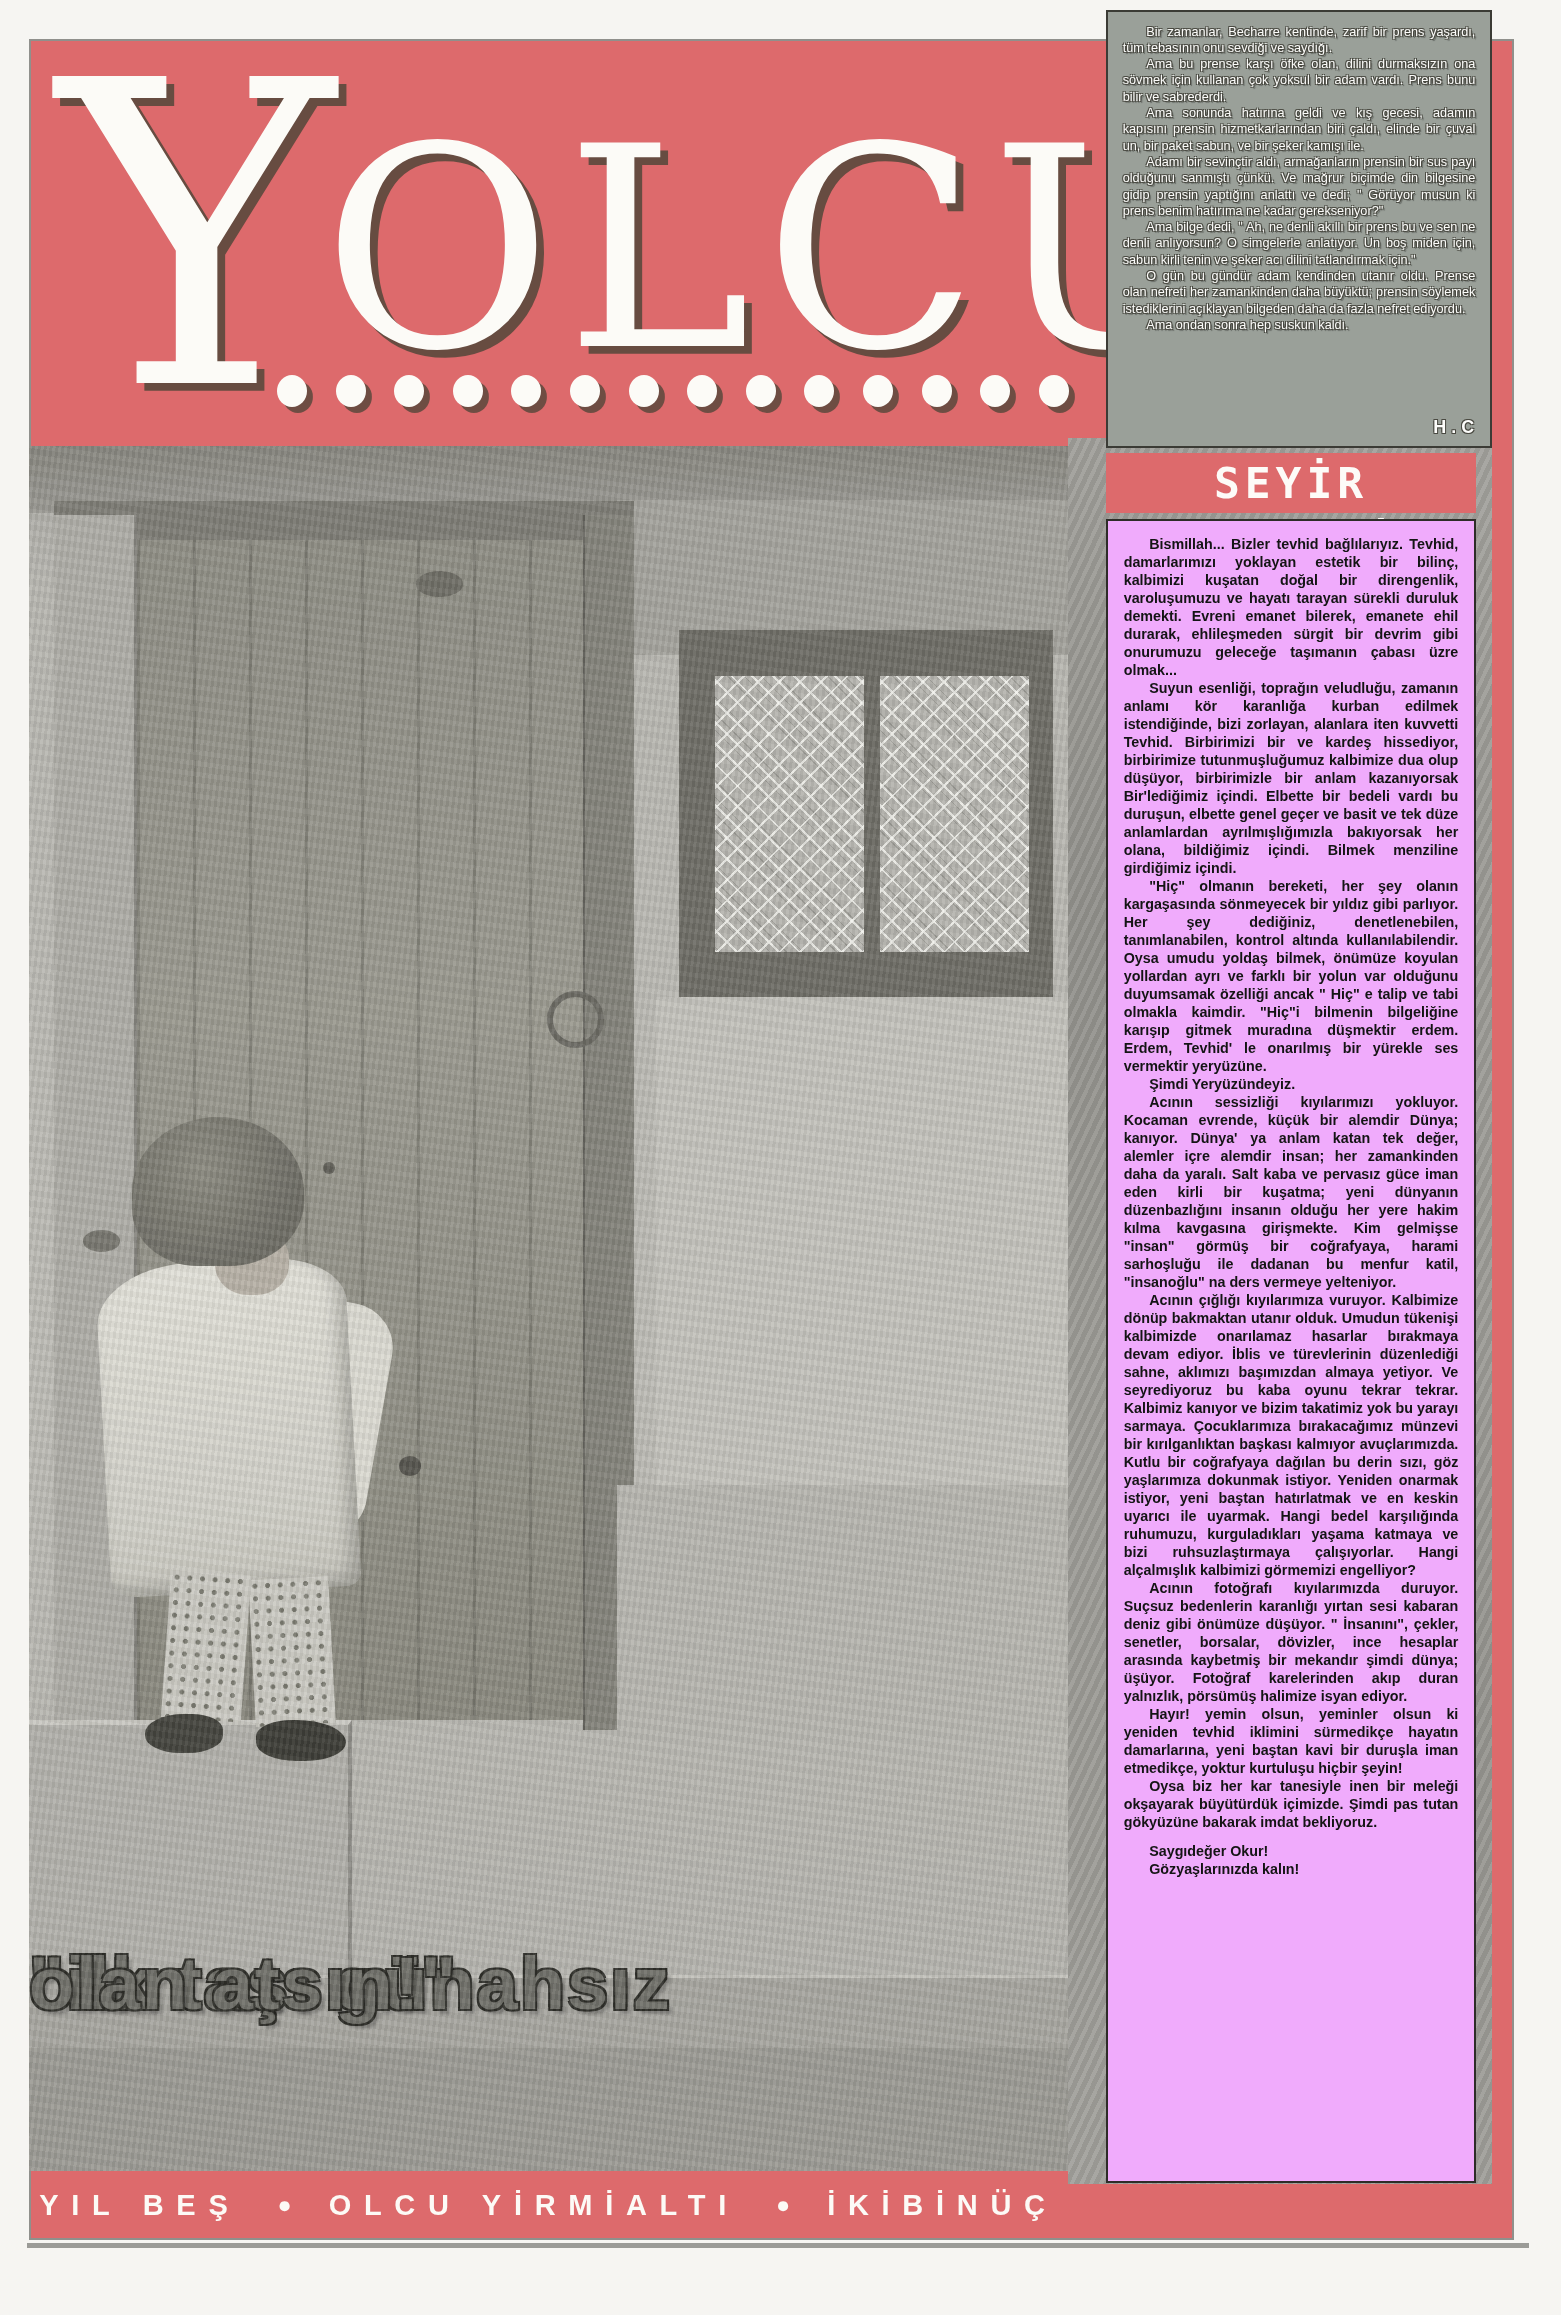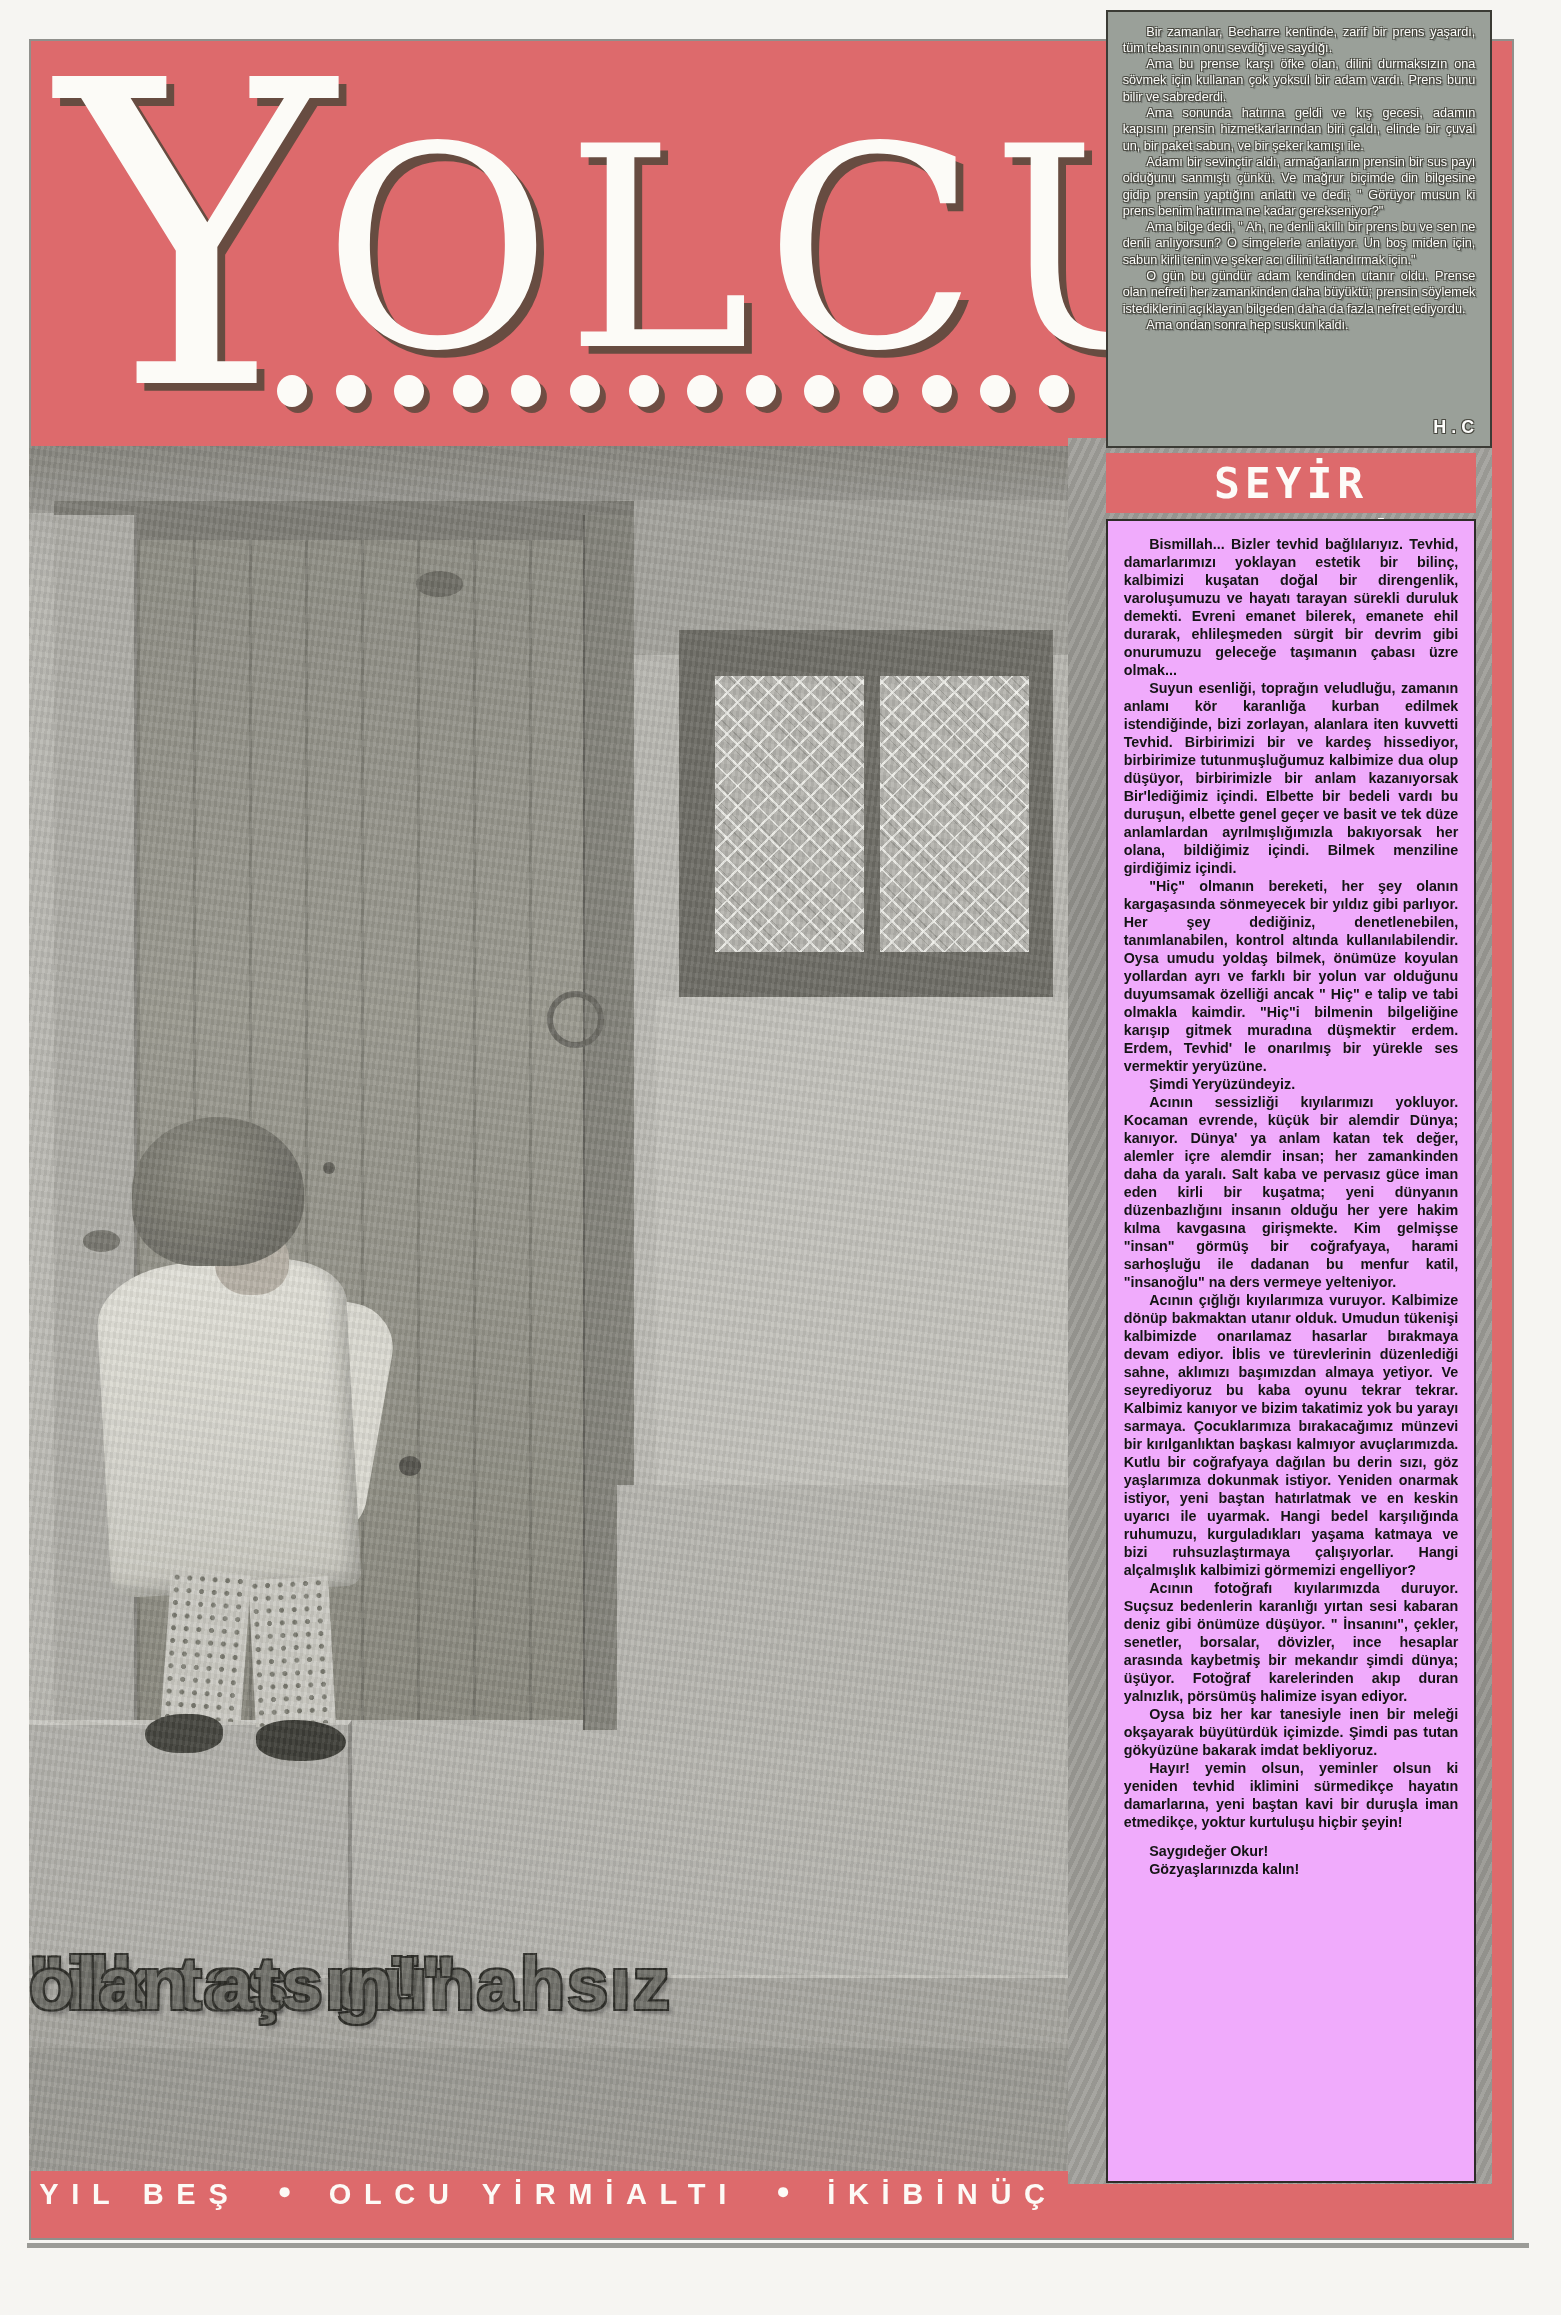--- a/index.html
+++ b/index.html
@@ -64,21 +64,21 @@
     background:#f0abfc; border:2.9px solid #2e2c28; padding:13.7px 15.7px; overflow:hidden;
   }
   .article p {
     font-size:14.3px; line-height:18px; font-weight:bold; color:#141414;
     text-align:justify; text-indent:25.5px;
   }
   .article p.head { margin-top:11px; text-indent:25.5px; }
   
   .footer {
     position:absolute; left:29px; top:2178px; width:1039px; height:55px;
-    display:flex; justify-content:center; gap:37px;
+    display:flex; align-items:center; justify-content:center; gap:37px;
     color:#fcfaf6; font-weight:bold; font-size:29px; letter-spacing:12.7px;
   }
   .footer .bullet { font-size:23.5px; letter-spacing:0; }
   
   .photo {
     position:absolute; left:29px; top:446px; width:1039px; height:1725px; overflow:hidden;
     background:linear-gradient(180deg,#a9a8a2 0%, #b8b7b1 8%, #bdbcb6 55%, #b2b1ab 100%);
   }
   .photo::after {
     content:""; position:absolute; inset:0;
@@ -212,22 +212,22 @@
   <div class="col-gray"></div>
   <div class="banner">SEYİR DEFTERİ</div>
   <div class="article">
       <p>Bismillah... Bizler tevhid bağlılarıyız. Tevhid, damarlarımızı yoklayan estetik bir bilinç, kalbimizi kuşatan doğal bir direngenlik, varoluşumuzu ve hayatı tarayan sürekli duruluk demekti. Evreni emanet bilerek, emanete ehil durarak, ehlileşmeden sürgit bir devrim gibi onurumuzu geleceğe taşımanın çabası üzre olmak...</p>
       <p>Suyun esenliği, toprağın veludluğu, zamanın anlamı kör karanlığa kurban edilmek istendiğinde, bizi zorlayan, alanlara iten kuvvetti Tevhid. Birbirimizi bir ve kardeş hissediyor, birbirimize tutunmuşluğumuz kalbimize dua olup düşüyor, birbirimizle bir anlam kazanıyorsak Bir'lediğimiz içindi. Elbette bir bedeli vardı bu duruşun, elbette genel geçer ve basit ve tek düze anlamlardan ayrılmışlığımızla bakıyorsak her olana, bildiğimiz içindi. Bilmek menziline girdiğimiz içindi.</p>
       <p>"Hiç" olmanın bereketi, her şey olanın kargaşasında sönmeyecek bir yıldız gibi parlıyor. Her şey dediğiniz, denetlenebilen, tanımlanabilen, kontrol altında kullanılabilendir. Oysa umudu yoldaş bilmek, önümüze koyulan yollardan ayrı ve farklı bir yolun var olduğunu duyumsamak özelliği ancak " Hiç" e talip ve tabi olmakla kaimdir. "Hiç"i bilmenin bilgeliğine karışıp gitmek muradına düşmektir erdem. Erdem, Tevhid' le onarılmış bir yürekle ses vermektir yeryüzüne.</p>
       <p>Şimdi Yeryüzündeyiz.</p>
       <p>Acının sessizliği kıyılarımızı yokluyor. Kocaman evrende, küçük bir alemdir Dünya; kanıyor. Dünya' ya anlam katan tek değer, alemler içre alemdir insan; her zamankinden daha da yaralı. Salt kaba ve pervasız güce iman eden kirli bir kuşatma; yeni dünyanın düzenbazlığını insanın olduğu her yere hakim kılma kavgasına girişmekte. Kim gelmişse "insan" görmüş bir coğrafyaya, harami sarhoşluğu ile dadanan bu menfur katil, "insanoğlu" na ders vermeye yelteniyor.</p>
       <p>Acının çığlığı kıyılarımıza vuruyor. Kalbimize dönüp bakmaktan utanır olduk. Umudun tükenişi kalbimizde onarılamaz hasarlar bırakmaya devam ediyor. İblis ve türevlerinin düzenlediği sahne, aklımızı başımızdan almaya yetiyor. Ve seyrediyoruz bu kaba oyunu tekrar tekrar. Kalbimiz kanıyor ve bizim takatimiz yok bu yarayı sarmaya. Çocuklarımıza bırakacağımız münzevi bir kırılganlıktan başkası kalmıyor avuçlarımızda. Kutlu bir coğrafyaya dağılan bu derin sızı, göz yaşlarımıza dokunmak istiyor. Yeniden onarmak istiyor, yeni baştan hatırlatmak ve en keskin uyarıcı ile uyarmak. Hangi bedel karşılığında ruhumuzu, kurguladıkları yaşama katmaya ve bizi ruhsuzlaştırmaya çalışıyorlar. Hangi alçalmışlık kalbimizi görmemizi engelliyor?</p>
       <p>Acının fotoğrafı kıyılarımızda duruyor. Suçsuz bedenlerin karanlığı yırtan sesi kabaran deniz gibi önümüze düşüyor. " İnsanını", çekler, senetler, borsalar, dövizler, ince hesaplar arasında kaybetmiş bir mekandır şimdi dünya; üşüyor. Fotoğraf karelerinden akıp duran yalnızlık, pörsümüş halimize isyan ediyor.</p>
+      <p>Hayır! yemin olsun, yeminler olsun ki yeniden tevhid iklimini sürmedikçe hayatın damarlarına, yeni baştan kavi bir duruşla iman etmedikçe, yoktur kurtuluşu hiçbir şeyin!</p>
       <p>Oysa biz her kar tanesiyle inen bir meleği okşayarak büyütürdük içimizde. Şimdi pas tutan gökyüzüne bakarak imdat bekliyoruz.</p>
-      <p>Hayır! yemin olsun, yeminler olsun ki yeniden tevhid iklimini sürmedikçe hayatın damarlarına, yeni baştan kavi bir duruşla iman etmedikçe, yoktur kurtuluşu hiçbir şeyin!</p>
       <p class="head">Saygıdeğer Okur!</p>
       <p>Gözyaşlarınızda kalın!</p>
     </div>
 
   <div class="story-box">
     <div class="story-text">
         <p>Bir zamanlar, Becharre kentinde, zarif bir prens yaşardı, tüm tebasının onu sevdiği ve saydığı.</p>
         <p>Ama bu prense karşı öfke olan, dilini durmaksızın ona sövmek için kullanan çok yoksul bir adam vardı. Prens bunu bilir ve sabrederdi.</p>
         <p>Ama sonunda hatırına geldi ve kış gecesi, adamın kapısını prensin hizmetkarlarından biri çaldı, elinde bir çuval un, bir paket sabun, ve bir şeker kamışı ile.</p>
         <p>Adamı bir sevinçtir aldı, armağanların prensin bir sus payı olduğunu sanmıştı çünkü. Ve mağrur biçimde din bilgesine gidip prensin yaptığını anlattı ve dedi; " Görüyor musun ki prens benim hatırıma ne kadar gerekseniyor?"</p>

